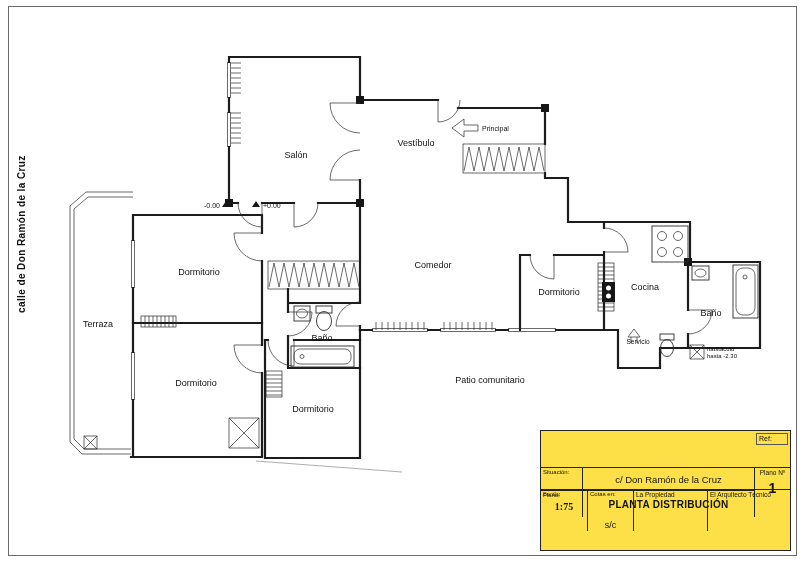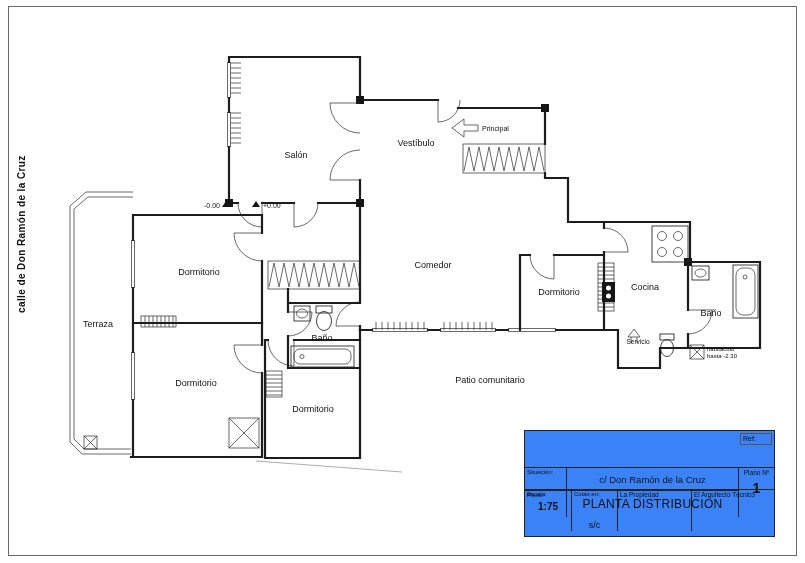--- a/index.html
+++ b/index.html
@@ -22,52 +22,52 @@
   .lbl-7{font-size:7px;}
   
   .street{
     position:absolute;left:16px;top:128px;height:185px;width:16px;
     writing-mode:vertical-rl;transform:rotate(180deg);
     font-size:10px;font-weight:bold;color:#111;letter-spacing:0.4px;
     white-space:nowrap;
   }
   
   .tblock{
-    position:absolute;left:524px;top:430px;width:251px;height:107px;
-    border:1.4px solid #222;background:#3b82f6;box-sizing:border-box;
+    position:absolute;left:540px;top:430px;width:251px;height:121px;
+    border:1.4px solid #222;background:#fde047;box-sizing:border-box;
     display:grid;grid-template-rows:36px 22px 27px 1fr;
     font-size:8px;color:#111;
   }
   .tb-rowa{position:relative;}
   .tb-ref{
     position:absolute;top:2px;right:2px;width:32px;height:12px;
     border:0.8px solid #555;font-size:7px;padding:1px 2px;box-sizing:border-box;
   }
   .tb-mid{
     display:grid;grid-template-columns:42px 1fr 36px;grid-template-rows:22px 27px;
     border-top:1.2px solid #222;
   }
   .tb-cell{box-sizing:border-box;overflow:hidden;}
   .tb-c-label{border-right:1.2px solid #222;font-size:6px;padding:1px 2px;}
   .tb-c-val{display:flex;align-items:center;justify-content:center;font-size:9.5px;}
-  .tb-c-val-bold{display:flex;align-items:center;justify-content:center;font-size:12px;font-weight:normal;letter-spacing:0.3px;}
+  .tb-c-val-bold{display:flex;align-items:center;justify-content:center;font-size:10px;font-weight:bold;letter-spacing:0.3px;}
   .tb-planonum{
     grid-column:3;grid-row:1/3;border-left:1.2px solid #222;
     display:flex;flex-direction:column;align-items:center;
   }
   .tb-planonum .pn-label{font-size:6.5px;margin-top:1px;}
   .tb-planonum .pn-num{font-size:14px;font-weight:bold;margin-top:4px;}
   .tb-r2c1{grid-column:1;grid-row:2;border-top:1.2px solid #222;}
   .tb-r2c2{grid-column:2;grid-row:2;border-top:1.2px solid #222;}
   .tb-bottom{
     display:grid;grid-template-columns:46px 46px 74px 1fr;
     border-top:1.2px solid #222;
   }
   .tb-b-cell{box-sizing:border-box;border-left:1.2px solid #222;position:relative;padding:1px 2px;}
-  .tb-b-cell:first-child{border-left:none;}
+  .tb-b-cell:first-child{border-left:none;font-family:Liberation Serif, serif;}
   .tb-b-lab{font-size:6px;display:block;}
   .tb-b-val{display:block;text-align:center;font-size:10px;font-weight:bold;margin-top:4px;}
   .tb-b-val-sm{display:block;text-align:center;font-size:9px;margin-top:23px;}
   .tb-b-lab7{font-size:6.5px;display:block;}
 </style>
 </head>
 <body>
 
 <svg width="805" height="563" viewBox="0 0 805 563">
 

